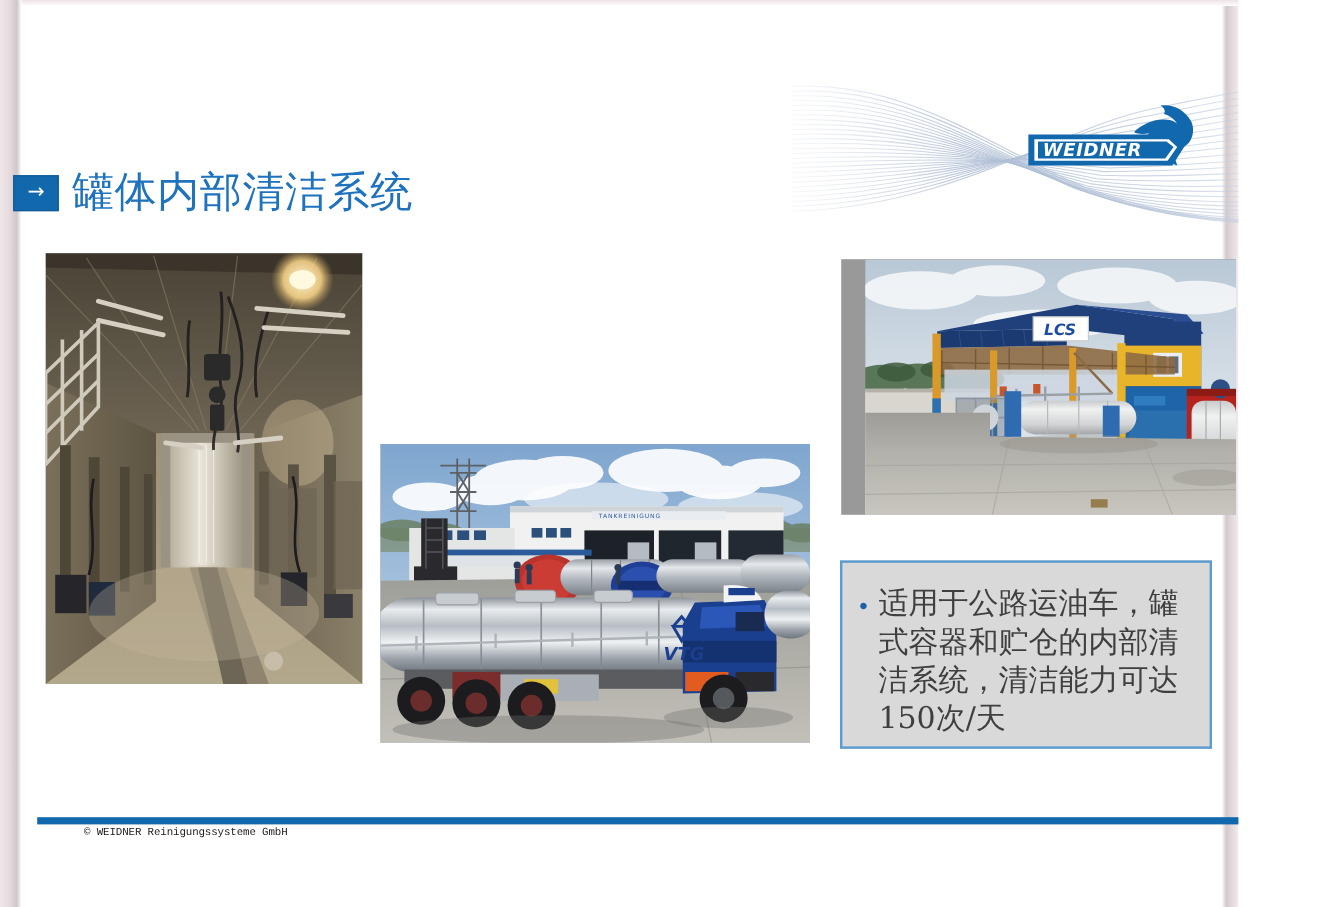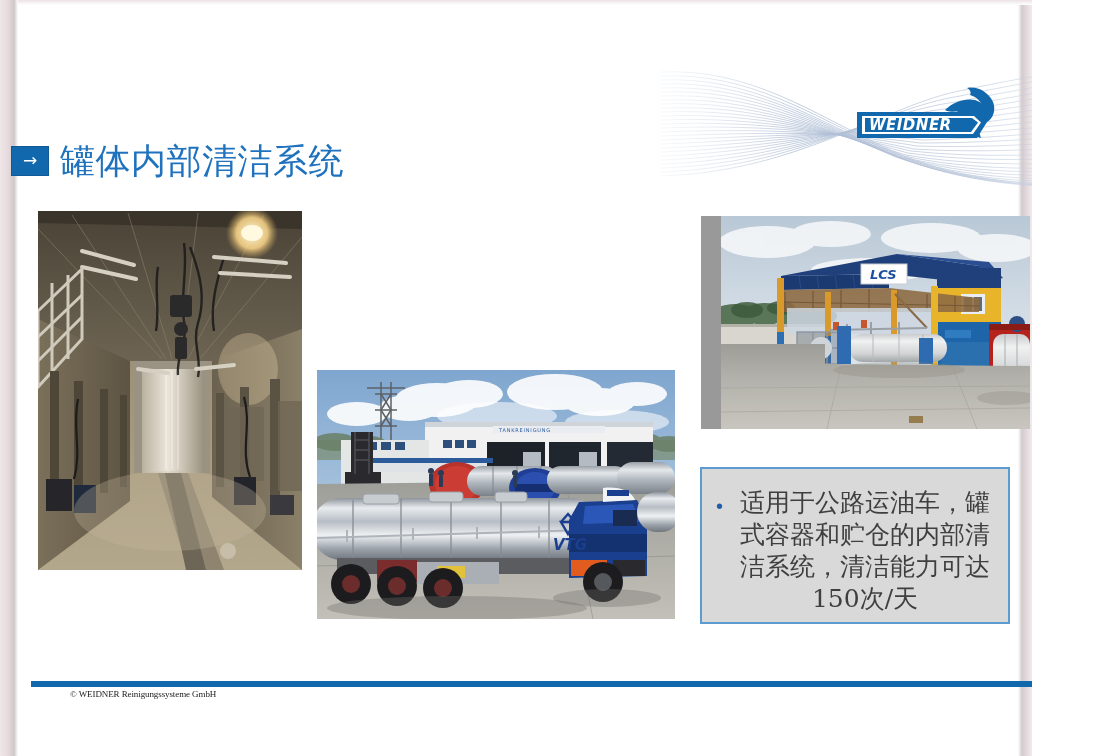--- a/index.html
+++ b/index.html
@@ -113,36 +113,35 @@
     line-height: 1;
     margin-right: 9px;
     margin-top: 9px;
     flex: 0 0 auto;
   }
   .callout-text {
     color: #3f3f3f;
     font-size: 25px;
     line-height: 32px;
     font-family: "DejaVu Serif", "Liberation Serif", serif;
-    text-align: center;
   }
 
   
   .footer-bar {
     position: absolute;
     left: 31px; top: 681px;
     width: 1054px; height: 6px;
     background: #1268ad;
   }
   .footer-text {
     position: absolute;
     left: 41px; top: 689px;
     font-size: 9px;
     color: #1a1a1a;
-    font-family: Liberation Serif, serif;
+    font-family: Liberation Mono, monospace;
     letter-spacing: -0.1px;
     padding-left: 29px;
   }
   .page-badge {
     position: absolute;
     left: 1053px; top: 658px;
     width: 32px; height: 29px;
     background: #1268ad;
     border: 1px solid #5b9bd0;
     box-sizing: border-box;

